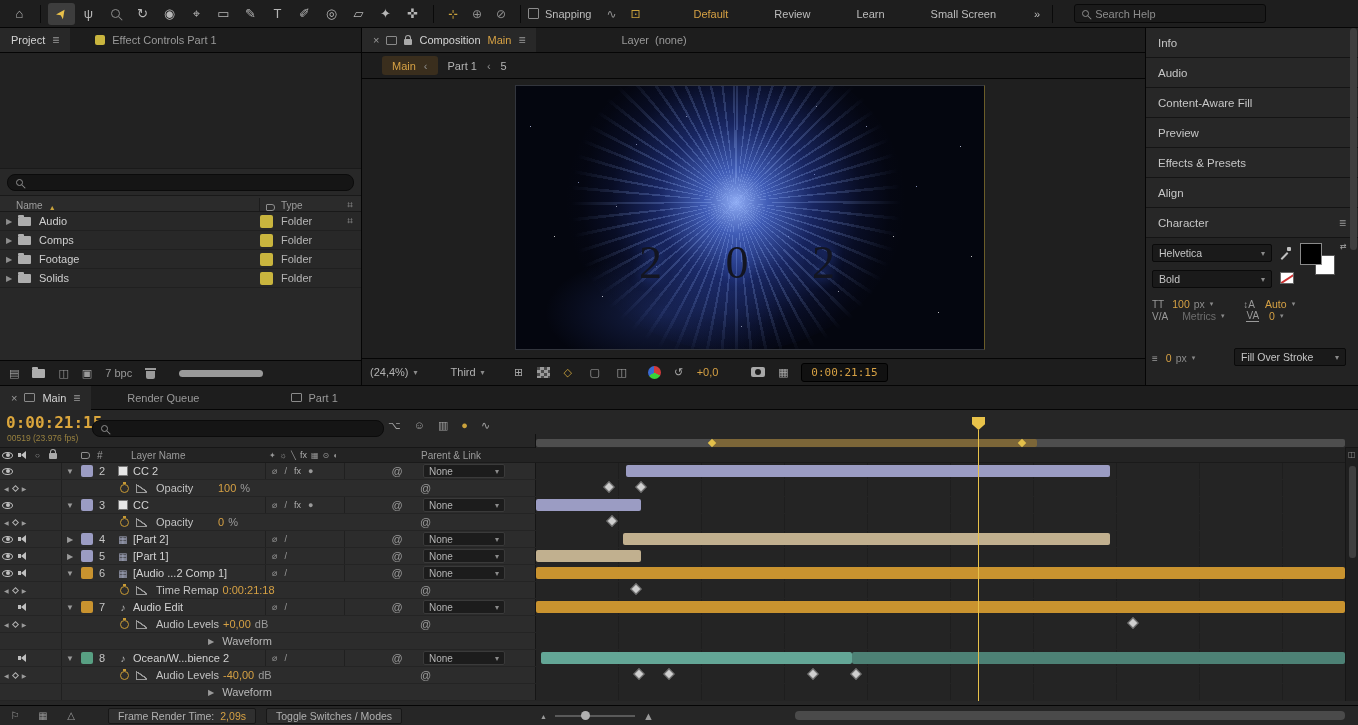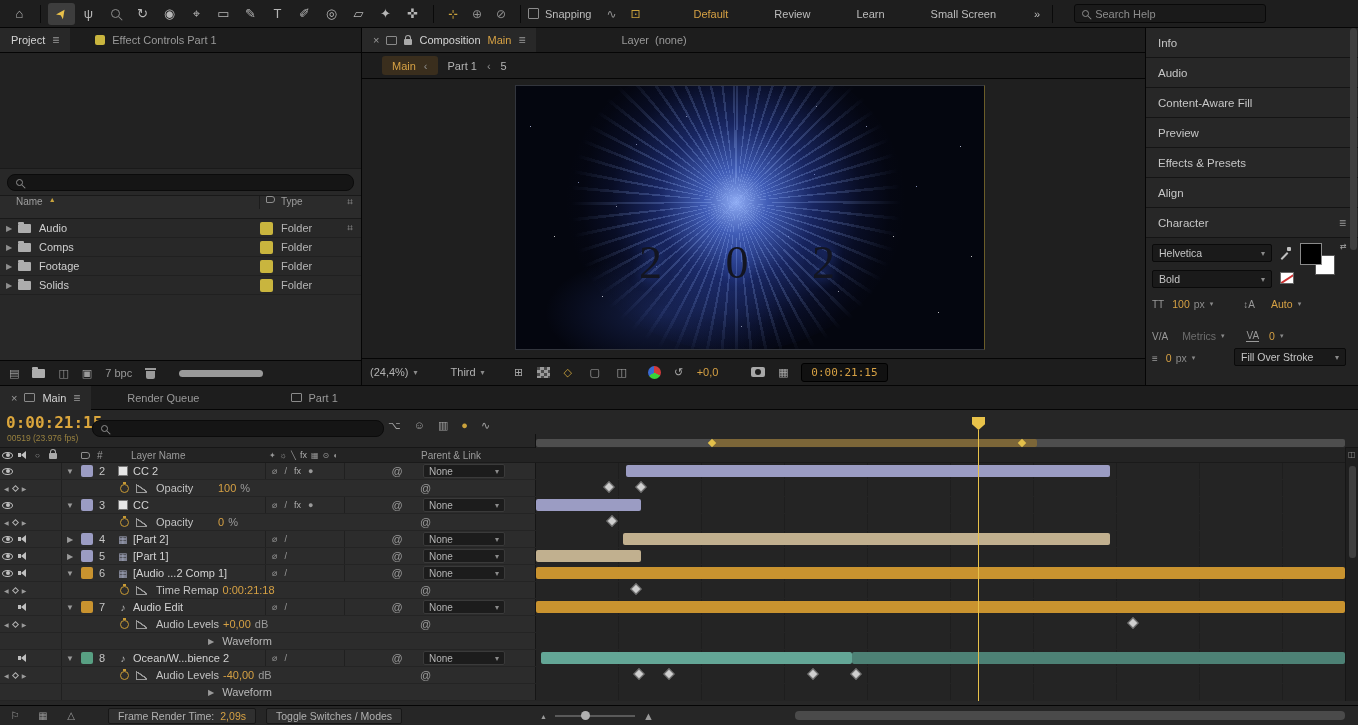--- a/index.html
+++ b/index.html
@@ -32,21 +32,21 @@
 .panelicon{width:11px;height:9px;border:1px solid #8a8a8a;border-radius:1px;display:inline-block;flex:none}
 .menu{color:#9a9a9a;font-size:12px}
 .acc{color:#d6a144}
 .lockico{width:8px;height:6px;background:#aaa;border-radius:1px;position:relative;margin-top:4px;flex:none}
 .lockico::before{content:"";position:absolute;top:-4px;left:1px;width:4px;height:4px;border:1px solid #aaa;border-bottom:0;border-radius:3px 3px 0 0}
 
 #project{position:absolute;left:0;top:28px;width:362px;height:357px;background:#282828;border-right:1px solid #050505}
 #proj-preview{height:116px;background:#222;border-bottom:1px solid #1a1a1a}
 #proj-search{height:26px;display:flex;align-items:center;padding:0 7px}
 .searchfield{display:flex;align-items:center;height:17px;flex:1;background:#151515;border:1px solid #0b0b0b;border-radius:8px;padding:0 8px}
-#proj-cols{height:24px;background:#2b2b2b;border-top:1px solid #191919;border-bottom:1px solid #191919;display:flex;align-items:flex-start;font-size:10px;color:#9e9e9e;padding-left:16px}
+#proj-cols{height:17px;background:#2b2b2b;border-top:1px solid #191919;border-bottom:1px solid #191919;display:flex;align-items:flex-end;font-size:10px;color:#9e9e9e;padding-left:16px}
 .sorttri{color:#c9a33c;font-size:7px;margin-left:6px}
 .flexsp{flex:1}
 .colsep{width:1px;height:13px;background:#1c1c1c;margin:0 6px}
 .tagicon{width:9px;height:7px;border:1px solid #8e8e8e;border-radius:1px 3px 3px 1px;margin-right:6px;flex:none}
 .prow{height:19px;display:flex;align-items:center;border-bottom:1px solid rgba(0,0,0,.18)}
 .twirl{width:18px;text-align:center;color:#8e8e8e;font-size:8px;flex:none}
 .foldericon{width:13px;height:9px;background:#adadad;border-radius:1px;position:relative;flex:none;margin-right:8px}
 .foldericon::before{content:"";position:absolute;top:-2px;left:0;width:6px;height:2px;background:#adadad;border-radius:1px 1px 0 0}
 .pname{flex:1;color:#cfcfcf}
 .labelchip{width:13px;height:13px;border-radius:2px;background:#c9b53e;flex:none;margin-right:8px}
@@ -392,24 +392,24 @@
         <span>Bold</span>
         <span class="caret">▾</span>
       </div>
       <span class="nocolor" style="left:134px;top:34px"></span>
       <div class="crow" style="top:60px">
         <span class="cic">TT</span>
         <span class="oval" style="margin-left:8px">100</span>
         <span class="unit">px</span>
         <span class="vcaret">▾</span>
         <span class="cic" style="margin-left:30px">↕A</span>
-        <span class="oval" style="margin-left:16px">Auto</span>
+        <span class="oval" style="margin-left:10px">Auto</span>
         <span class="vcaret">▾</span>
       </div>
-      <div class="crow" style="top:92px">
+      <div class="crow" style="top:72px">
         <span class="cic">V/A</span>
         <span class="dim" style="margin-left:14px">Metrics</span>
         <span class="vcaret">▾</span>
         <span class="cic trackico" style="margin-left:22px">VA</span>
         <span class="oval" style="margin-left:10px">0</span>
         <span class="vcaret">▾</span>
       </div>
       <div class="crow" style="top:114px">
         <span class="cic">≡</span>
         <span class="oval" style="margin-left:8px">0</span>

